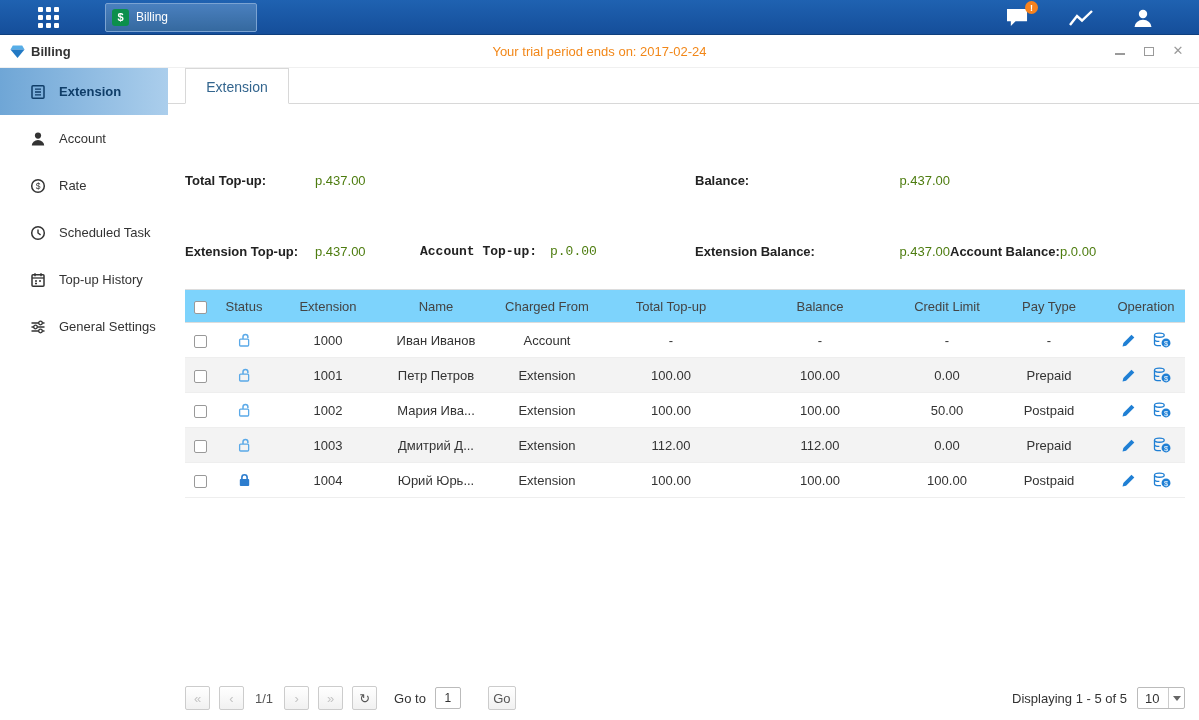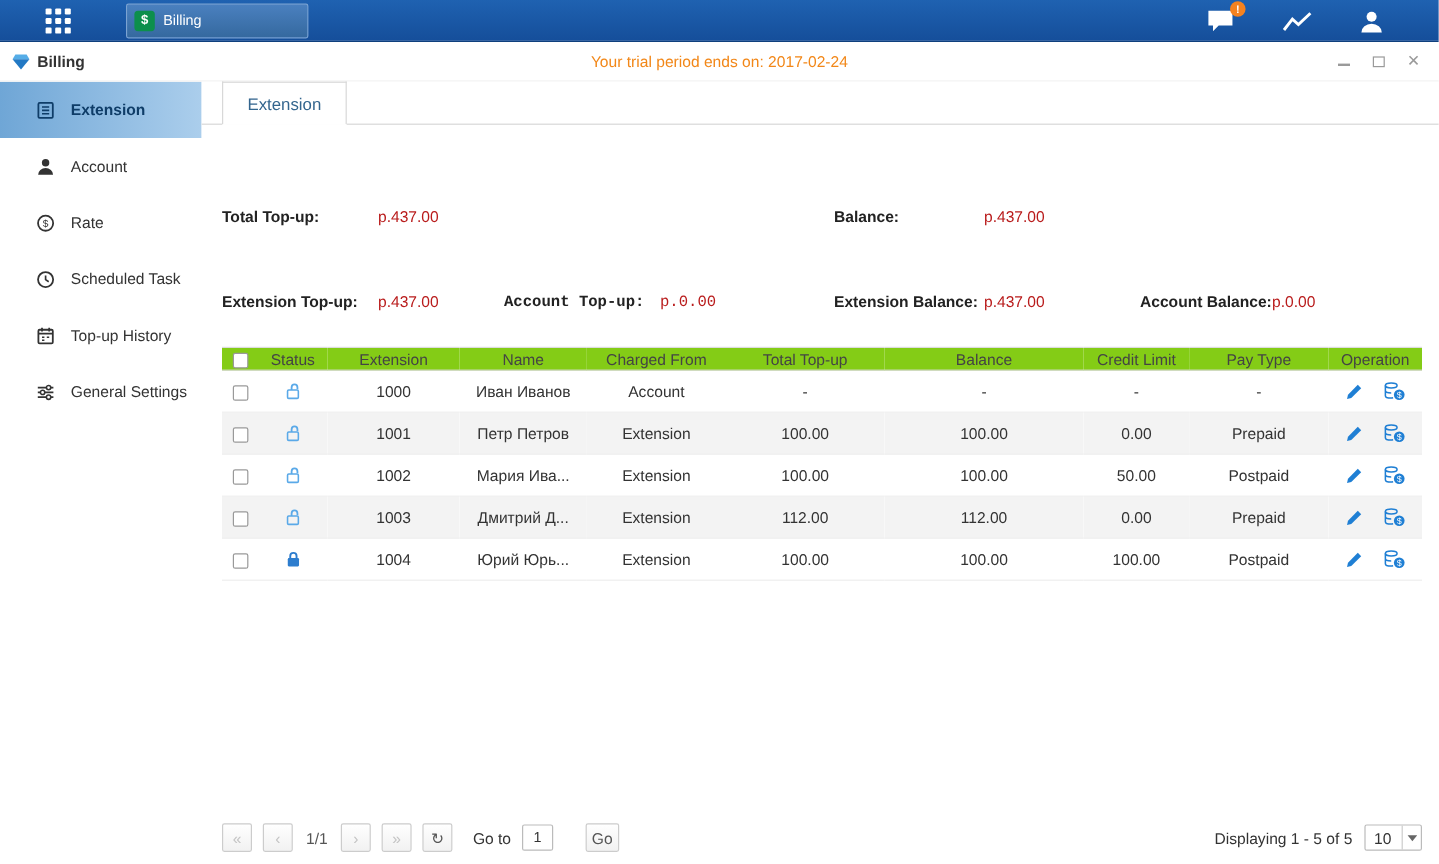--- a/index.html
+++ b/index.html
@@ -38,37 +38,37 @@
   
   .tabbar{height:36px;border-bottom:1px solid #d8d8d8;padding-left:17px;display:flex;}
   .tab{min-width:104px;padding:0 18px;height:36px;line-height:36px;text-align:center;background:#fff;border:1px solid #d8d8d8;border-bottom:1px solid #fff;margin-bottom:-1px;color:#33658e;font-size:14px;cursor:pointer;}
 
   
   .summary{padding:21px 17px 0;}
   .sum-row{display:flex;height:31px;align-items:center;margin-top:40px;}
   .sum-cell{display:flex;align-items:center;}
   .cell1{width:235px;}
   .cell2{width:275px;font-family:Liberation Mono, monospace;}
-  .cell3{width:255px;}
+  .cell3{width:255px;justify-content:space-between;}
   .cell4{flex:1;}
   .lbl{font-weight:bold;color:#222;}
   .cell1 .lbl{width:130px;}
   .cell2 .lbl{width:130px;}
   .cell3 .lbl{width:125px;}
   .cell4 .lbl{width:110px;}
-  .val{color:#b91c1c;}
+  .val{color:#4d7c0f;}
 
   
   .actions{padding:24px 17px 0;display:flex;gap:9px;}
   .btn{height:27px;padding:0 14px;background:#3a8fd1;border:1px solid #2f7fbe;border-radius:3px;color:#fff;font-size:13px;cursor:pointer;font-family:inherit;}
 
   
   .table-wrap{padding:22px 14px 0 17px;}
   table{width:100%;border-collapse:collapse;table-layout:fixed;}
-  th{height:19px;font-weight:normal;color:#444;border-top:1px solid #dcdcdc;border-bottom:1px solid #dcdcdc;text-align:center;background:#84cc16;}
+  th{height:33px;font-weight:normal;color:#444;border-top:1px solid #dcdcdc;border-bottom:1px solid #dcdcdc;text-align:center;background:#7dd3fc;}
   td{height:35px;text-align:center;color:#333;border-bottom:1px solid #eee;overflow:hidden;white-space:nowrap;}
   tbody tr:nth-child(even) td{background:#f3f3f3;}
   .cb{width:13px;height:13px;border:1px solid #999;border-radius:2px;background:#fff;display:inline-block;vertical-align:middle;cursor:pointer;}
   .op-icons{display:flex;justify-content:center;gap:17px;align-items:center;}
   .op-icons span{display:flex;cursor:pointer;}
   .lock{display:inline-flex;vertical-align:middle;}
 
   
   .pagination{position:absolute;left:17px;right:14px;bottom:7px;height:30px;display:flex;align-items:center;gap:9px;}
   .pg-btn{width:25px;height:24px;border:1px solid #ccc;border-radius:2px;background:linear-gradient(#fff,#f1f1f1);color:#555;font-size:13px;display:flex;align-items:center;justify-content:center;cursor:pointer;font-family:inherit;padding:0;}

